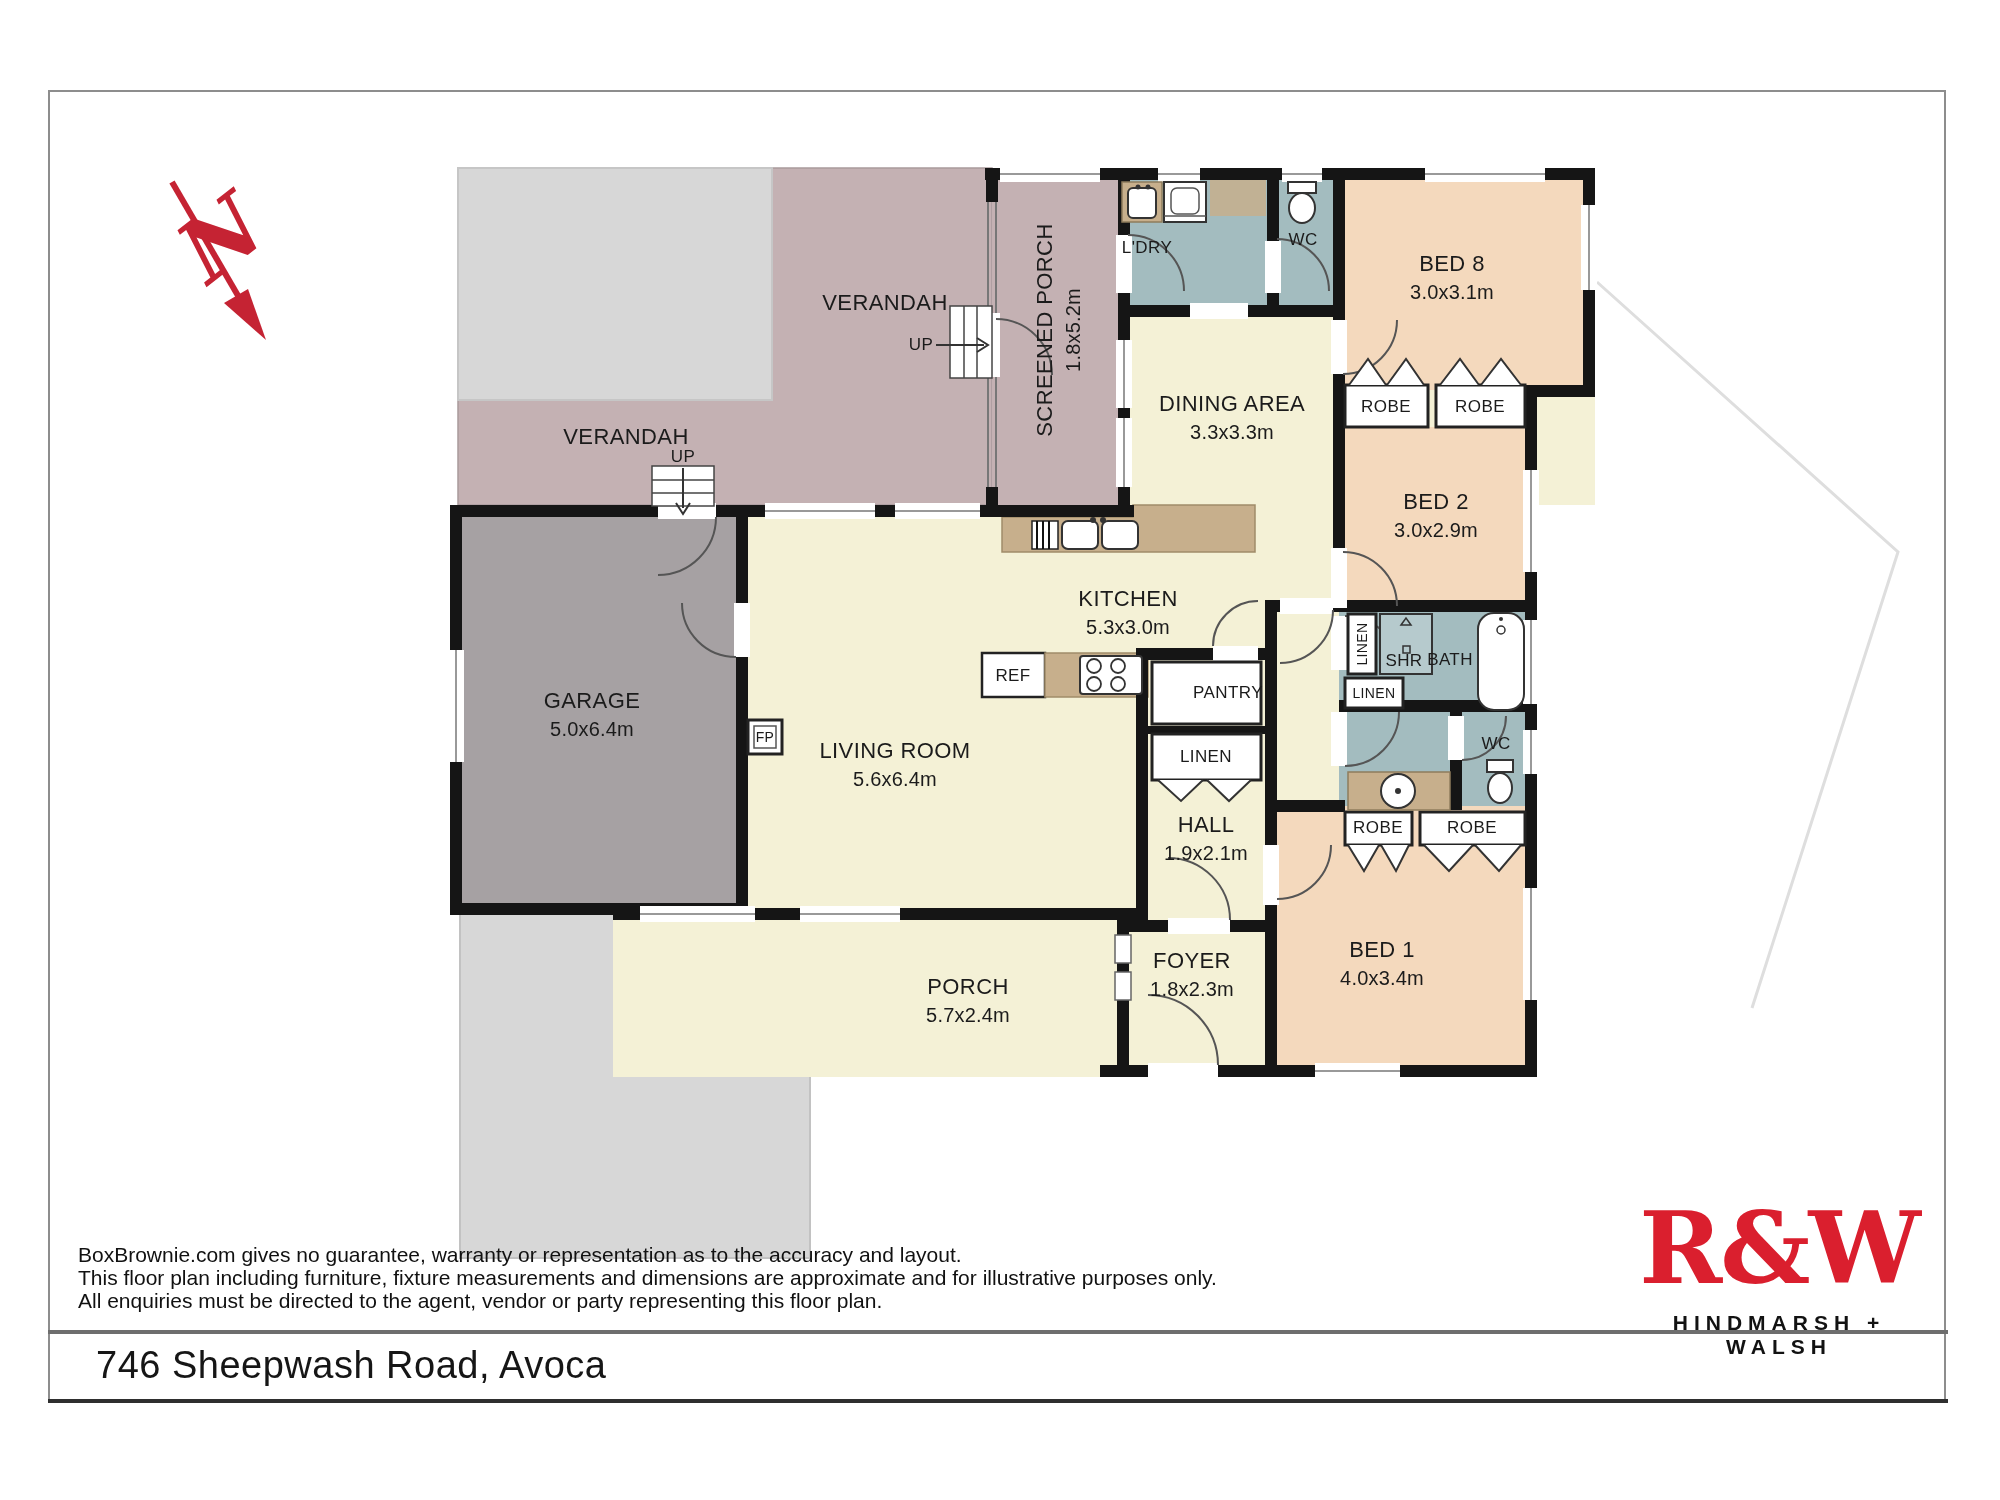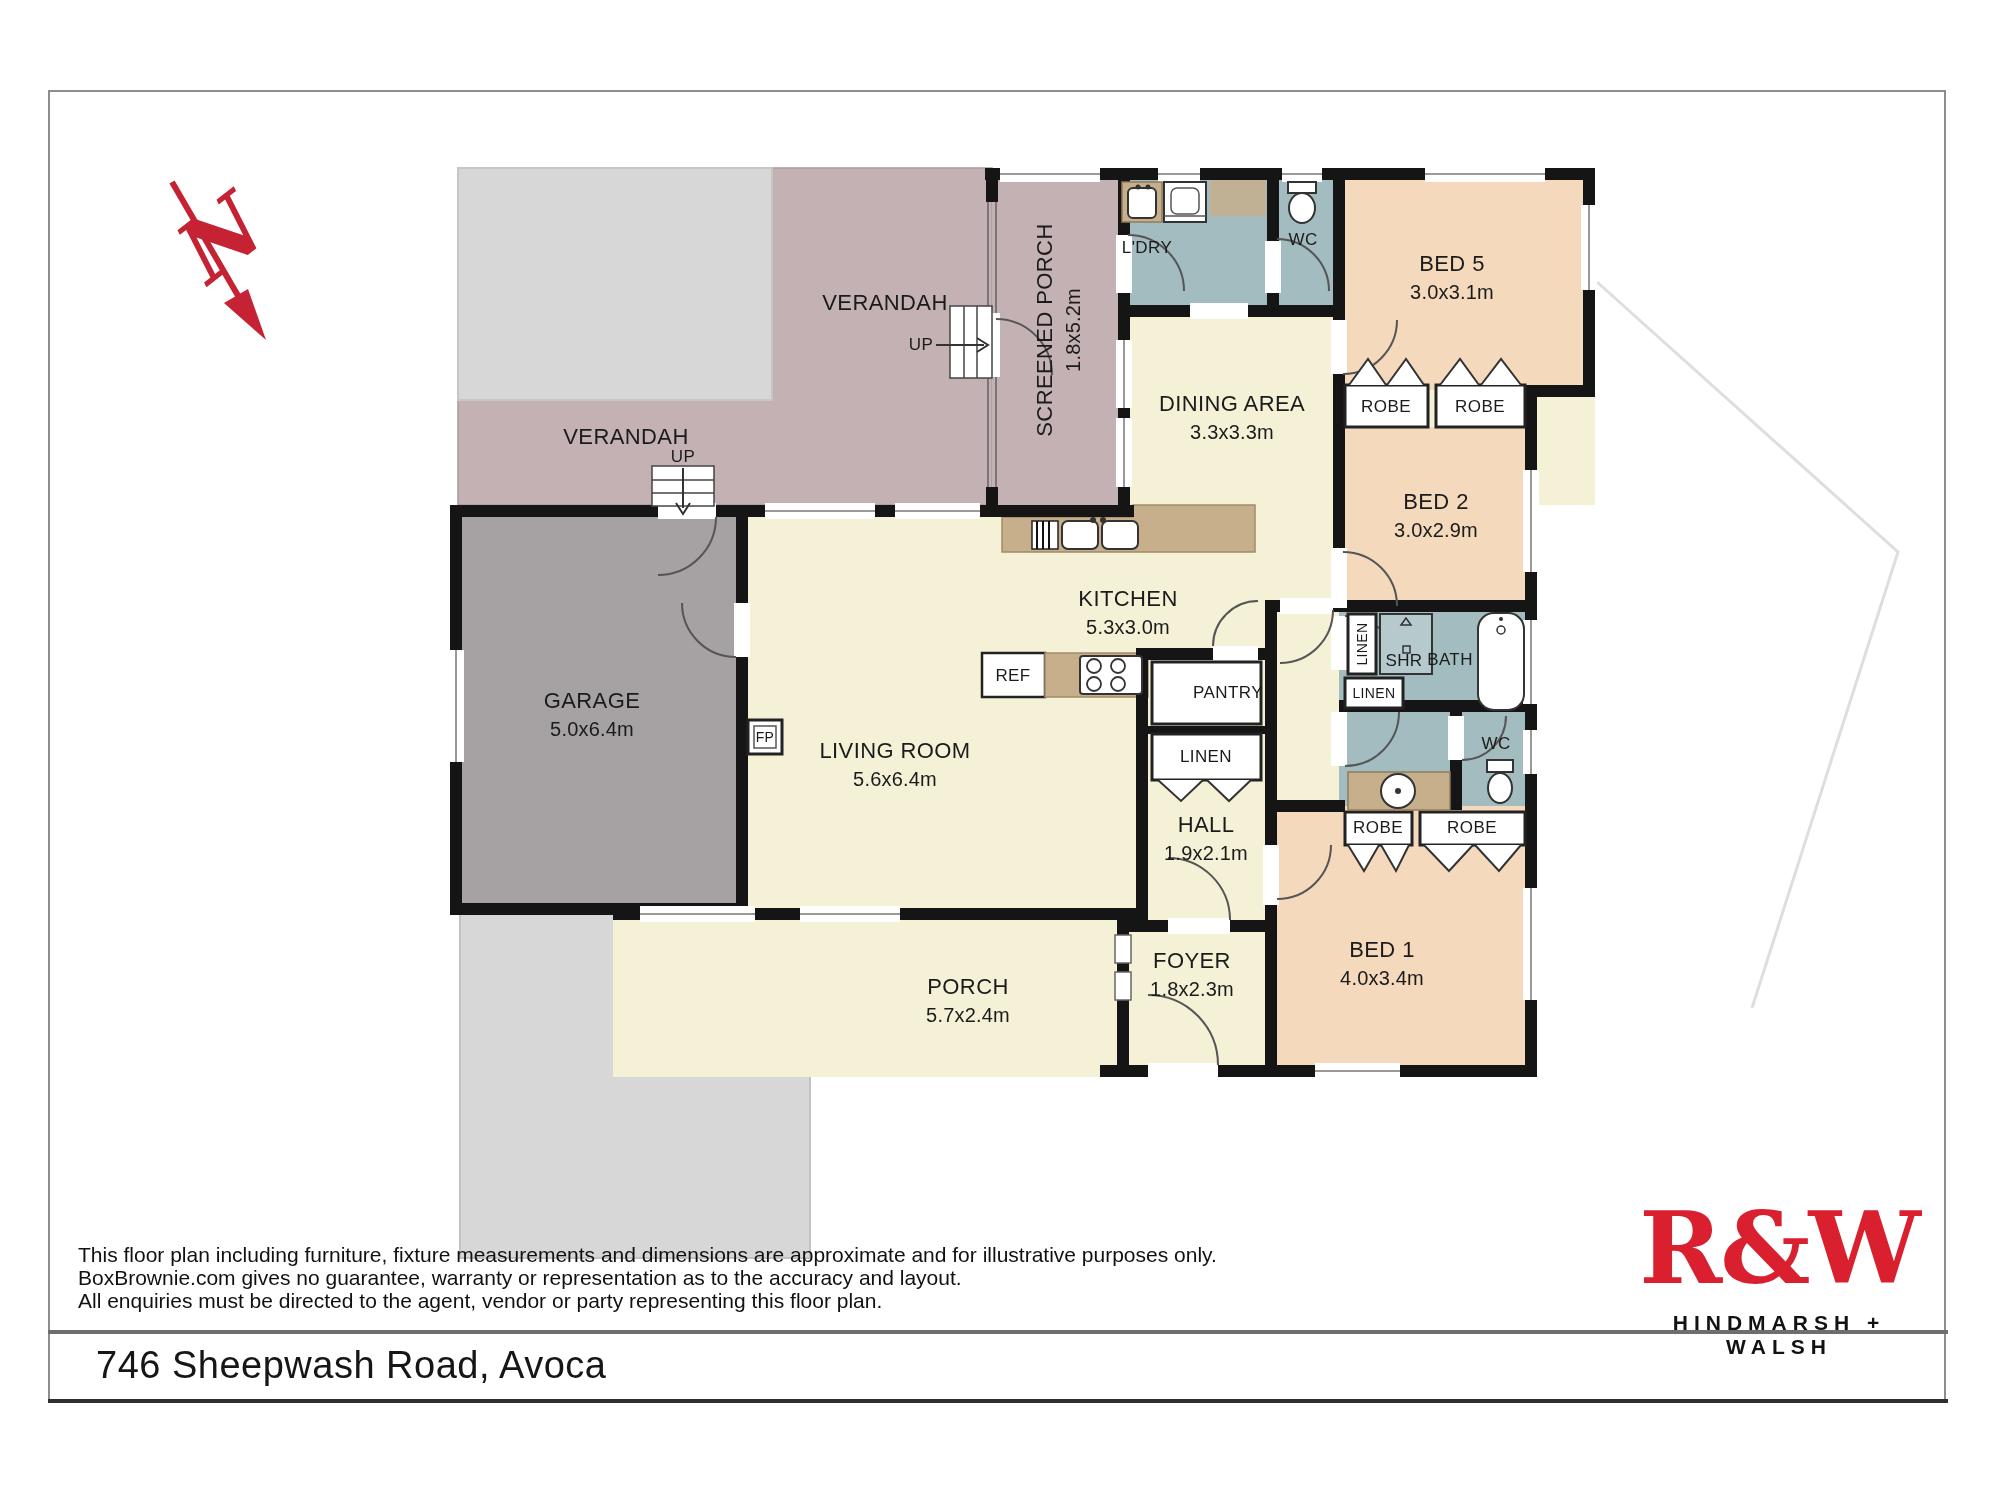--- a/index.html
+++ b/index.html
@@ -282,21 +282,21 @@
 
   <div class="lbl rot" style="left:1058px;top:330px">
     <div>SCREENED PORCH</div>
     <div class="dim">1.8x5.2m</div>
   </div>
 
   <div class="lbl sm" style="left:1147px;top:248px"><span>L'DRY</span></div>
   <div class="lbl sm" style="left:1303px;top:240px"><span>WC</span></div>
 
   <div class="lbl" style="left:1452px;top:277px">
-    <div>BED 5</div>
+    <div>BED 8</div>
       <div class="dim">3.0x3.1m</div>
   </div>
   <div class="lbl sm" style="left:1386px;top:407px"><span>ROBE</span></div>
   <div class="lbl sm" style="left:1480px;top:407px"><span>ROBE</span></div>
 
   <div class="lbl" style="left:1232px;top:417px">
     <div>DINING AREA</div>
       <div class="dim">3.3x3.3m</div>
   </div>
 
@@ -349,22 +349,22 @@
 
   <div class="lbl" style="left:895px;top:764px">
     <div>LIVING ROOM</div>
       <div class="dim">5.6x6.4m</div>
   </div>
 
   <div class="lbl sm" style="left:1013px;top:676px"><span>REF</span></div>
   <div class="lbl xs" style="left:765px;top:737px"><span>FP</span></div>
 
   <div class="disclaimer">
+    <div>BoxBrownie.com gives no guarantee, warranty or representation as to the accuracy and layout.</div>
     <div>This floor plan including furniture, fixture measurements and dimensions are approximate and for illustrative purposes only.</div>
-    <div>BoxBrownie.com gives no guarantee, warranty or representation as to the accuracy and layout.</div>
     <div>All enquiries must be directed to the agent, vendor or party representing this floor plan.</div>
   </div>
 
   <div class="sep"></div>
   <div class="address">746 Sheepwash Road, Avoca</div>
   <div class="bottomline"></div>
 
   <div class="logo">
     <div class="logo-main">R&amp;W</div>
     <div class="logo-sub">HINDMARSH + WALSH</div>

